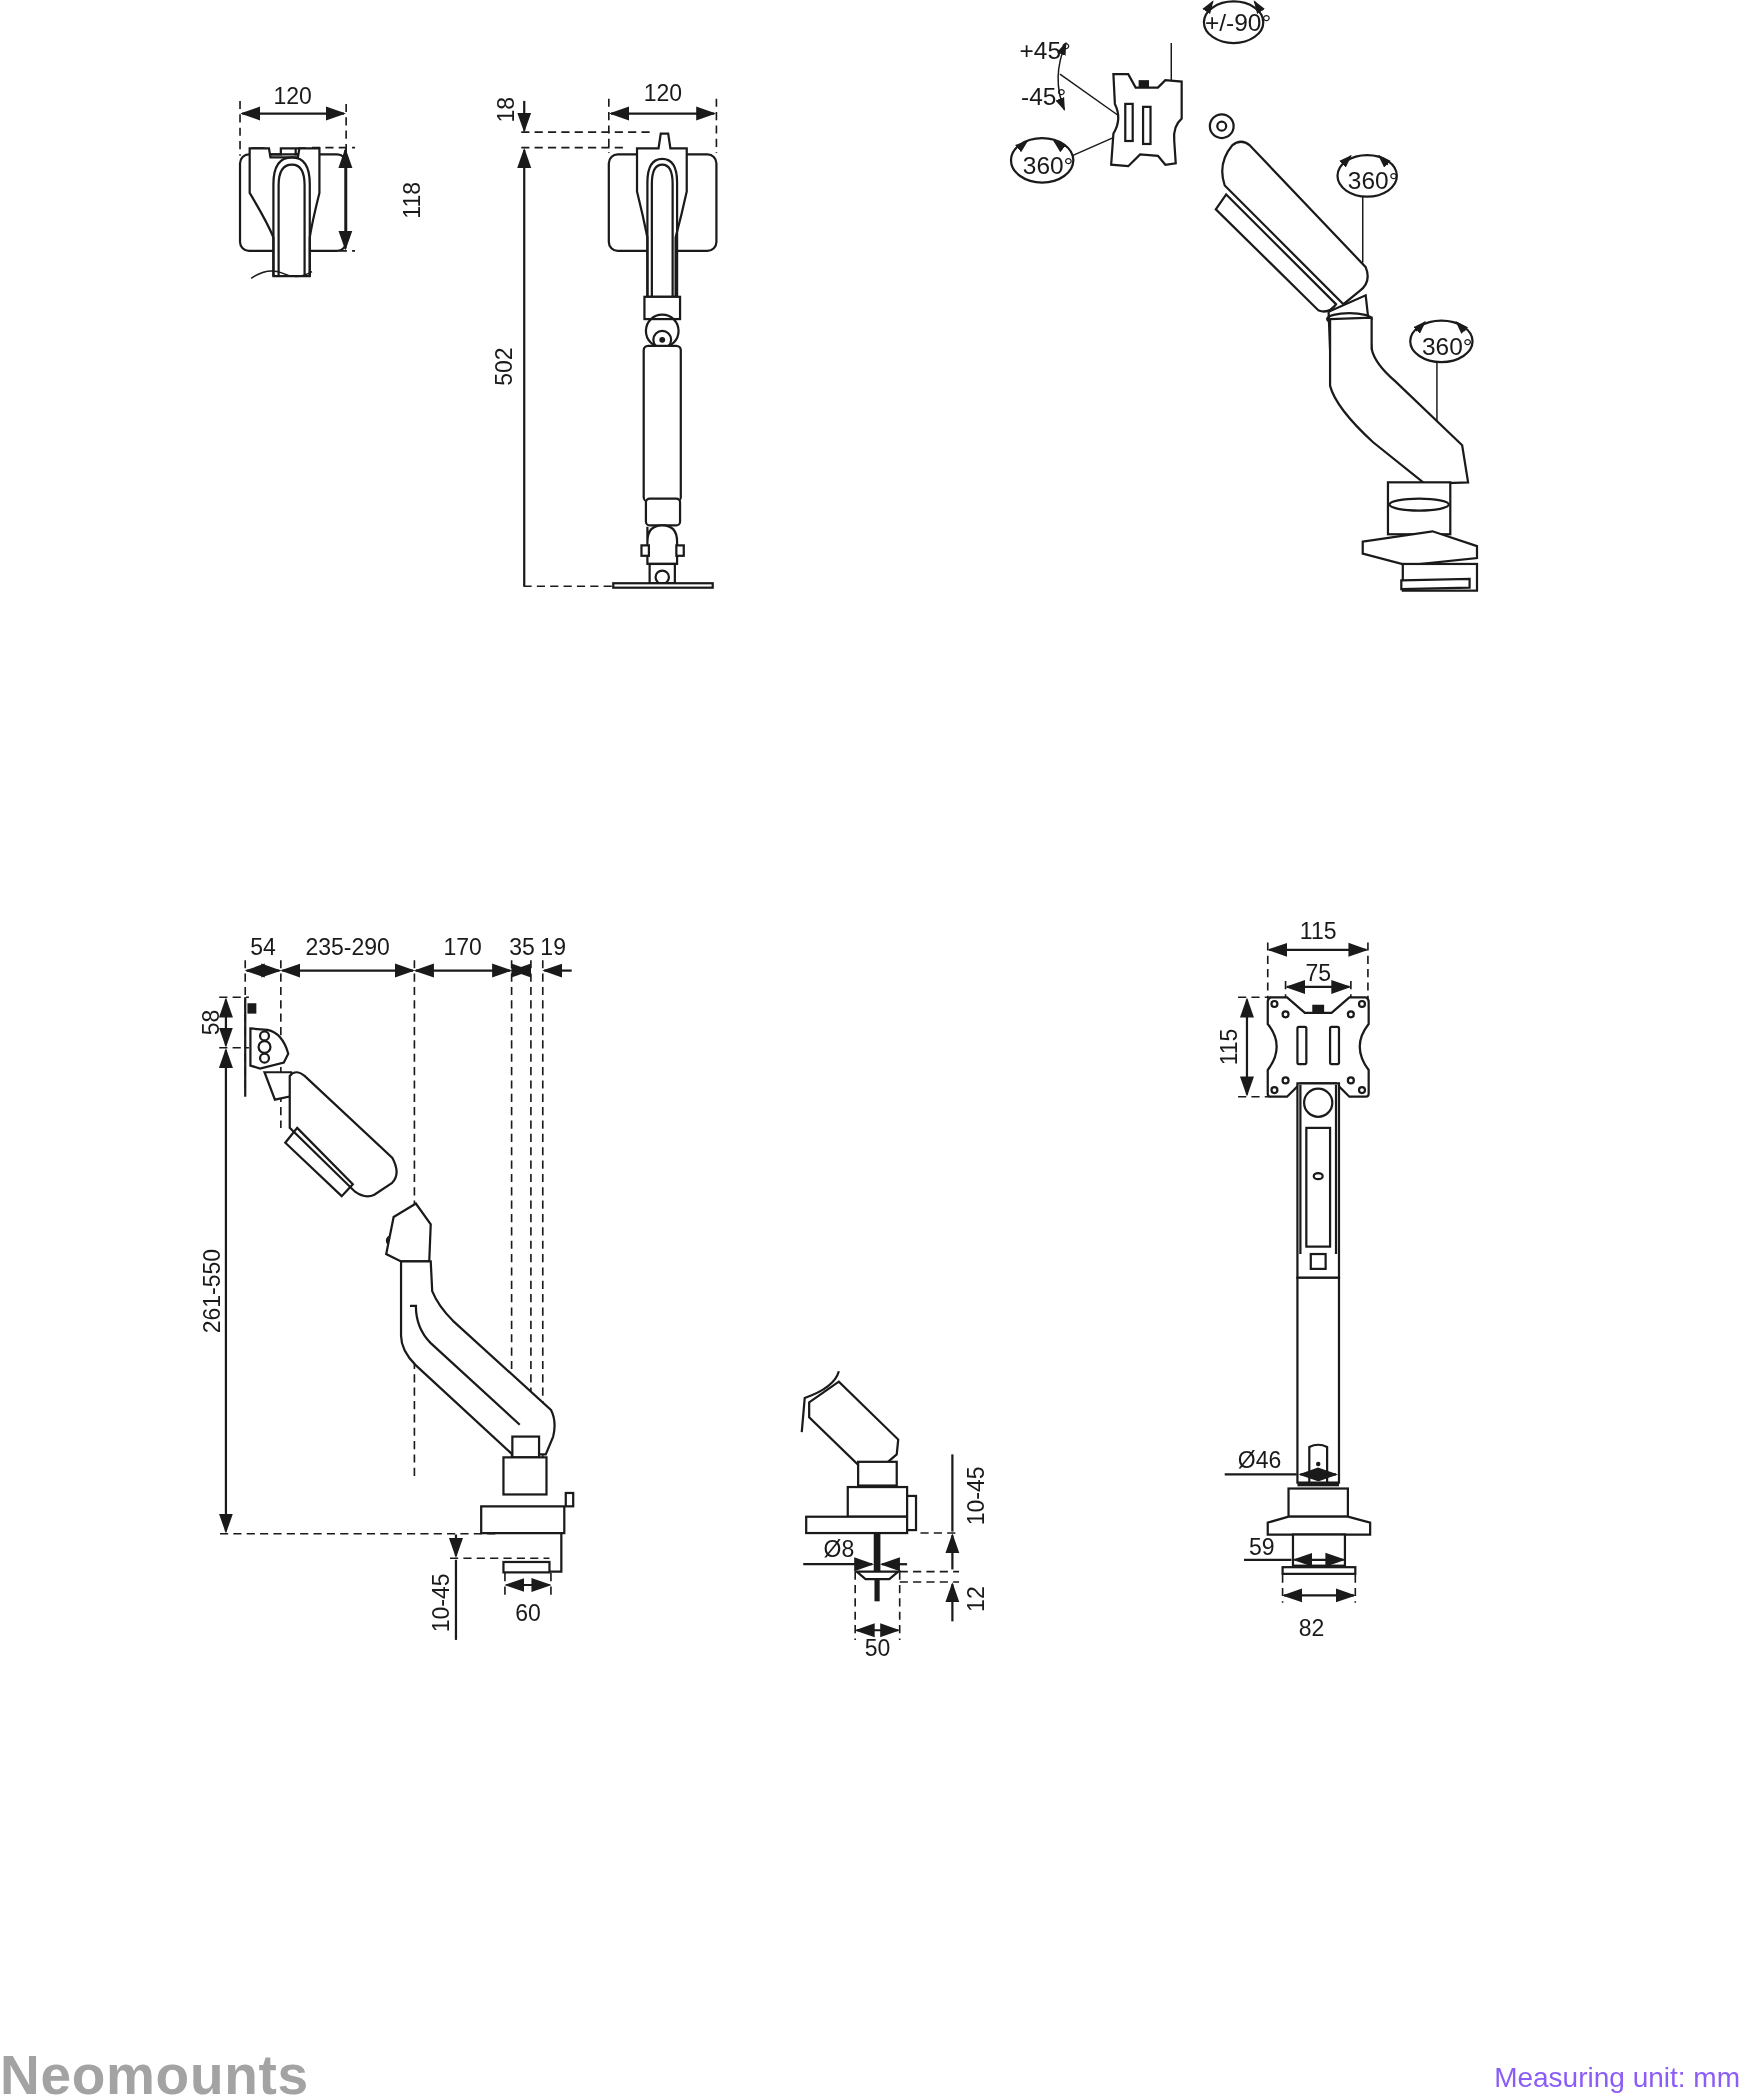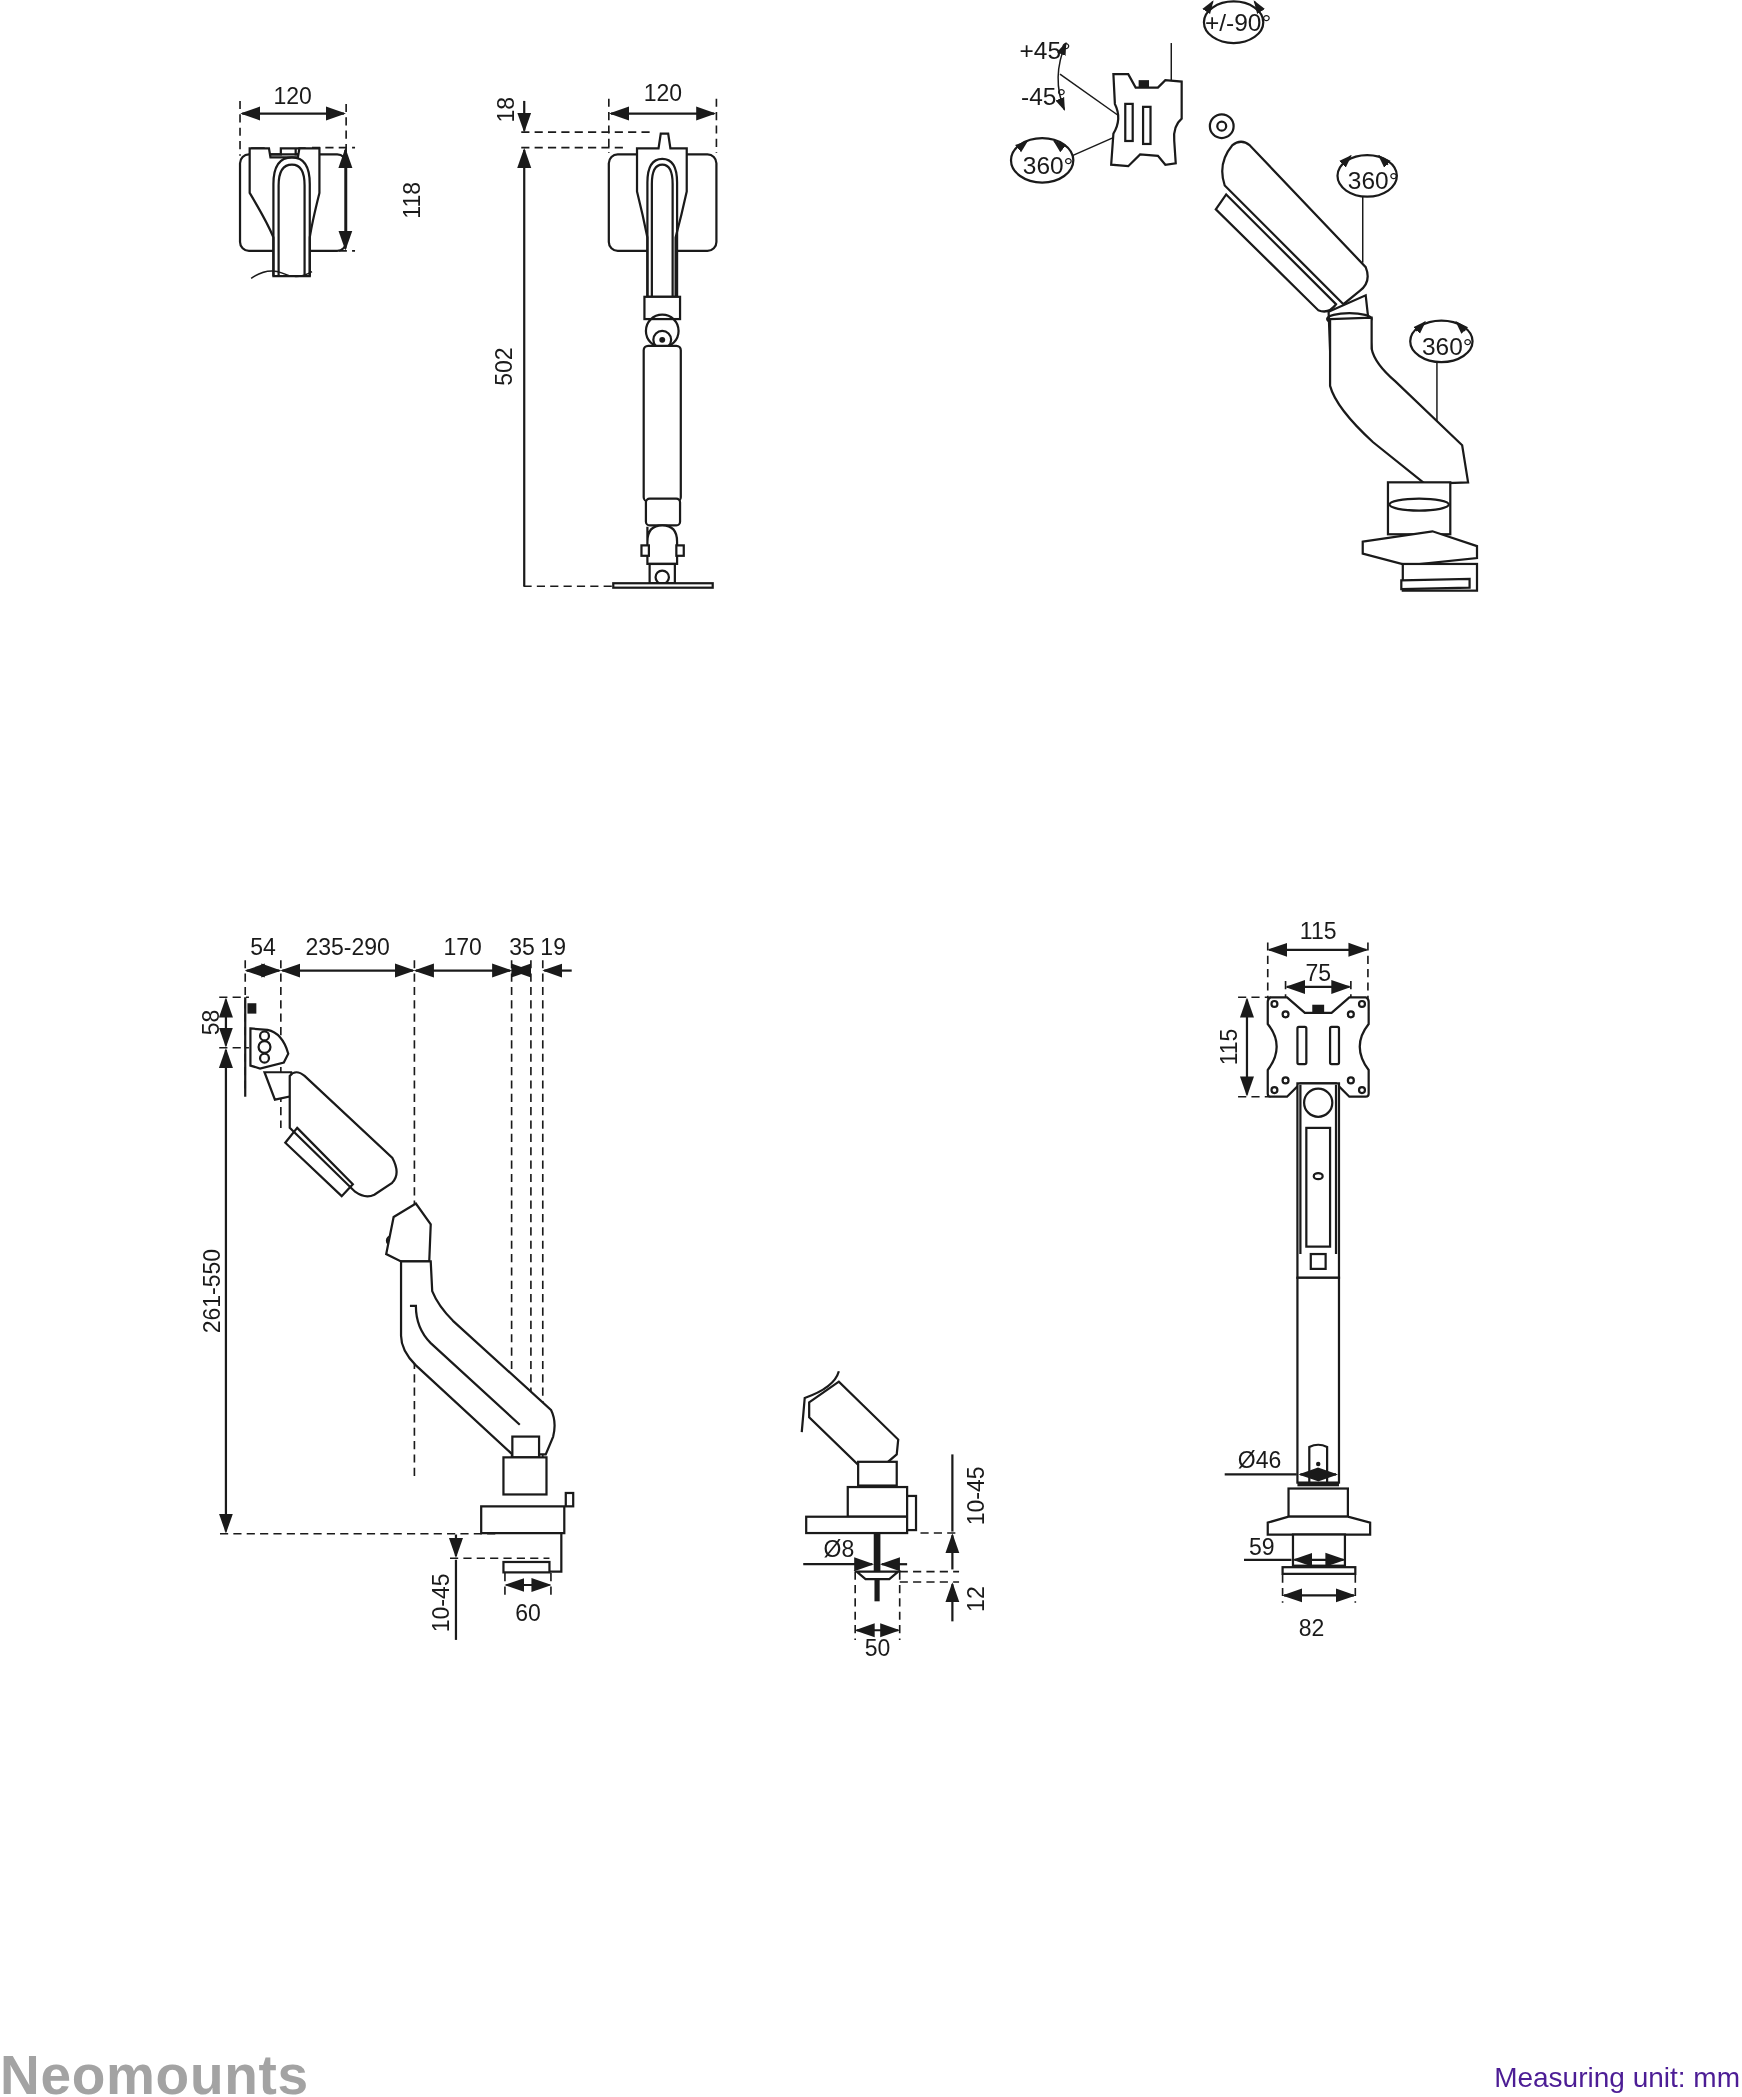--- a/index.html
+++ b/index.html
@@ -7,21 +7,21 @@
   svg.drawing { position:absolute; left:0; top:0; width:1743px; height:2097px; }
   svg text { font-family:"Liberation Sans", sans-serif; fill:#1a1a1a; }
   .dim { font-size:31px; }
   .ang { font-size:33px; }
   .ln { stroke:#1a1a1a; stroke-width:3; fill:none; }
   .thin { stroke:#1a1a1a; stroke-width:2; fill:none; }
   .dash { stroke:#1a1a1a; stroke-width:2.2; fill:none; stroke-dasharray:11 7; }
   .fillw { fill:#fff; stroke:#1a1a1a; stroke-width:3; }
   .fillb { fill:#1a1a1a; }
   .brand { position:absolute; left:0; top:2043px; font-size:55px; font-weight:bold; color:#a3a3a3; letter-spacing:0.7px;text-align:center; }
-  .unit { position:absolute; right:3px; top:2062px; font-size:28px; color:#4c1d95; }
+  .unit { position:absolute; right:3px; top:2062px; font-size:28px; color:#8b5cf6; }
 </style>
 </head>
 <body>
 
 <svg class="drawing" viewBox="0 0 2348 2826" xmlns="http://www.w3.org/2000/svg">
   <defs>
     <marker id="arr" viewBox="0 0 10 10" refX="9" refY="5" markerWidth="9" markerHeight="9" orient="auto-start-reverse">
       <path d="M0,1.5 L10,5 L0,8.5 z" fill="#1a1a1a"></path>
     </marker>
   </defs>

